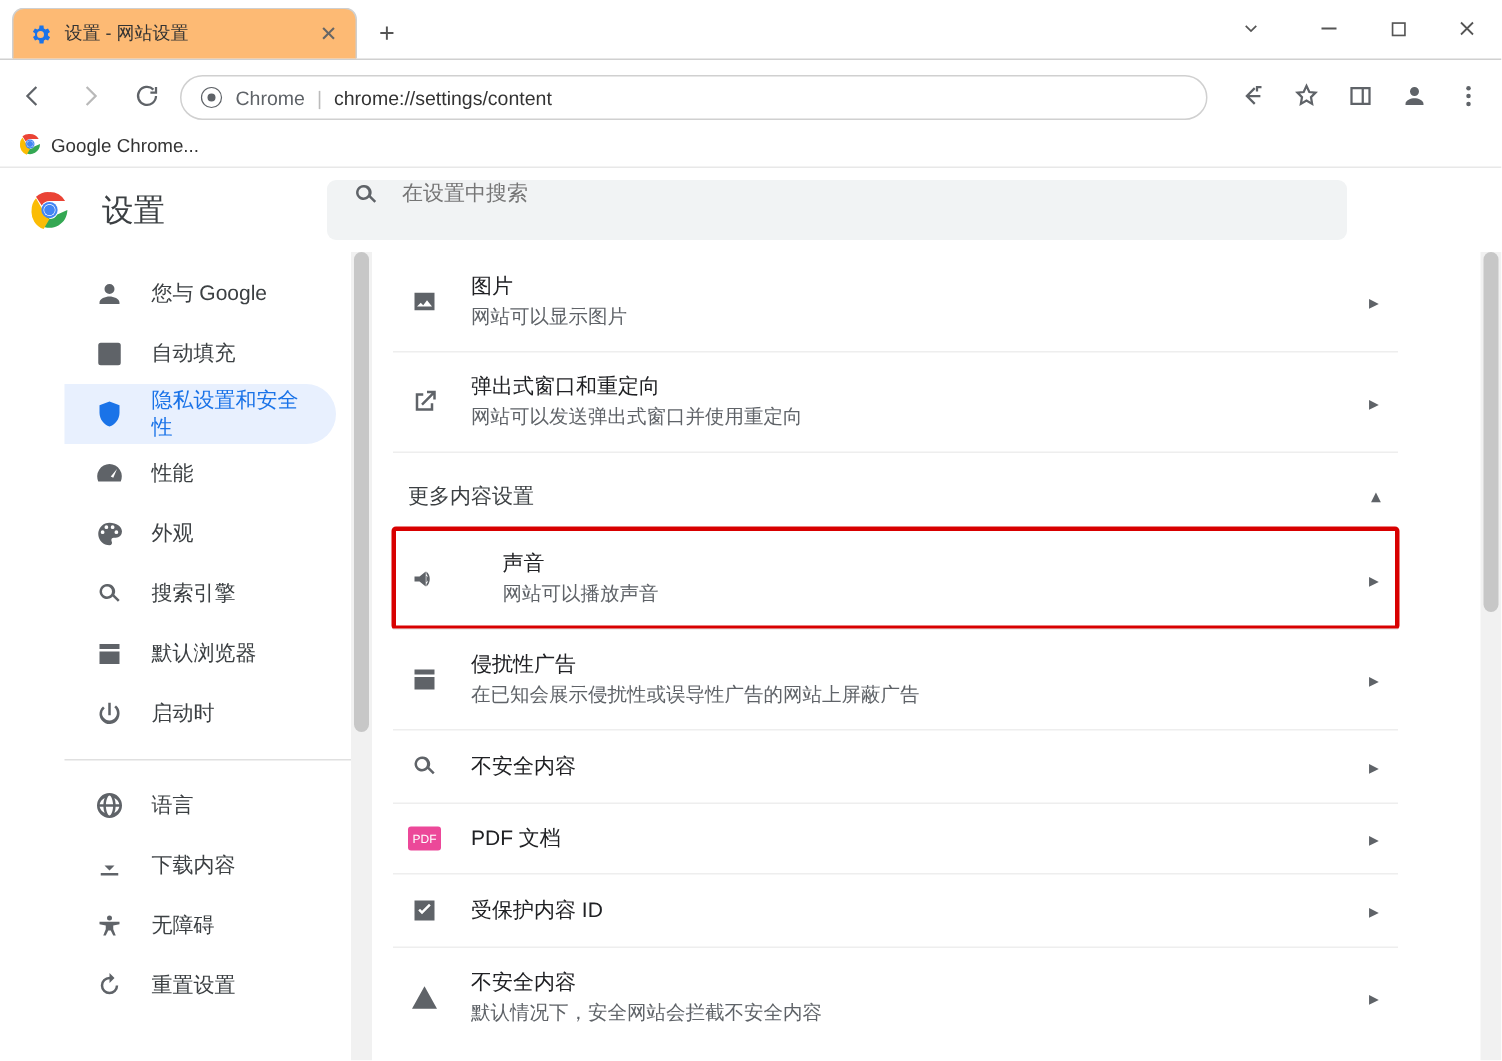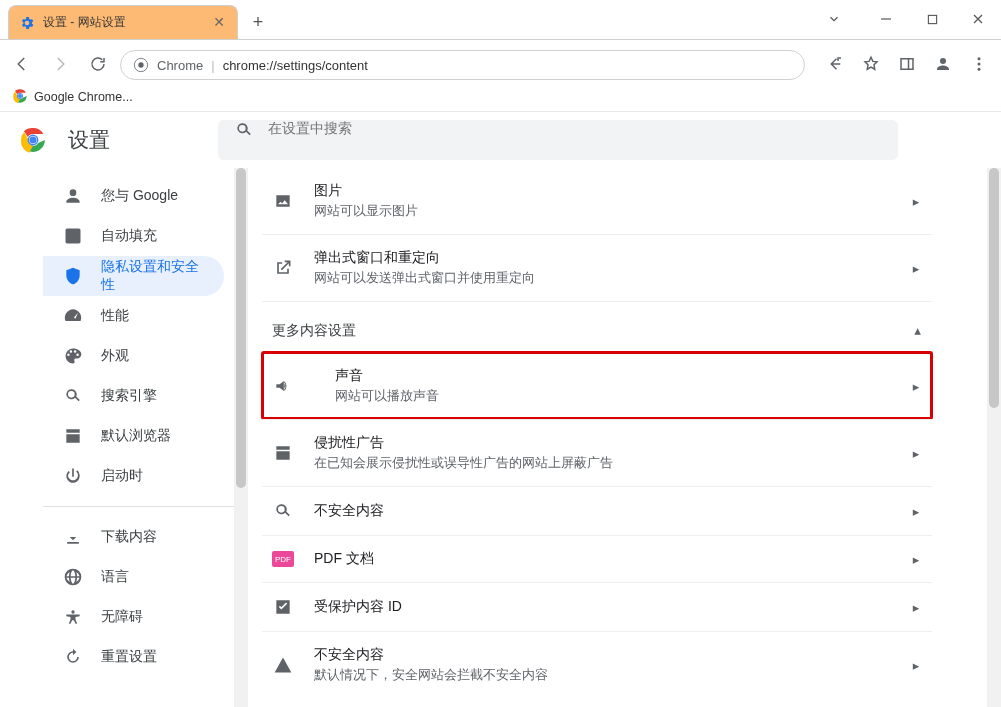--- a/index.html
+++ b/index.html
@@ -342,32 +342,32 @@
             <svg width="20" height="20">
               <use href="#i-power"></use>
             </svg>
           </span>
           <span>启动时</span>
         </div>
       <div class="nav-divider"></div>
       <div class="nav-item">
           <span class="nav-ico">
             <svg width="20" height="20">
+              <use href="#i-globe"></use>
+            </svg>
+          </span>
+          <span>语言</span>
+        </div>
+      <div class="nav-item">
+          <span class="nav-ico">
+            <svg width="20" height="20">
               <use href="#i-download"></use>
             </svg>
           </span>
           <span>下载内容</span>
-        </div>
-      <div class="nav-item">
-          <span class="nav-ico">
-            <svg width="20" height="20">
-              <use href="#i-globe"></use>
-            </svg>
-          </span>
-          <span>语言</span>
         </div>
       <div class="nav-item">
           <span class="nav-ico">
             <svg width="20" height="20">
               <use href="#i-access"></use>
             </svg>
           </span>
           <span>无障碍</span>
         </div>
       <div class="nav-item">

